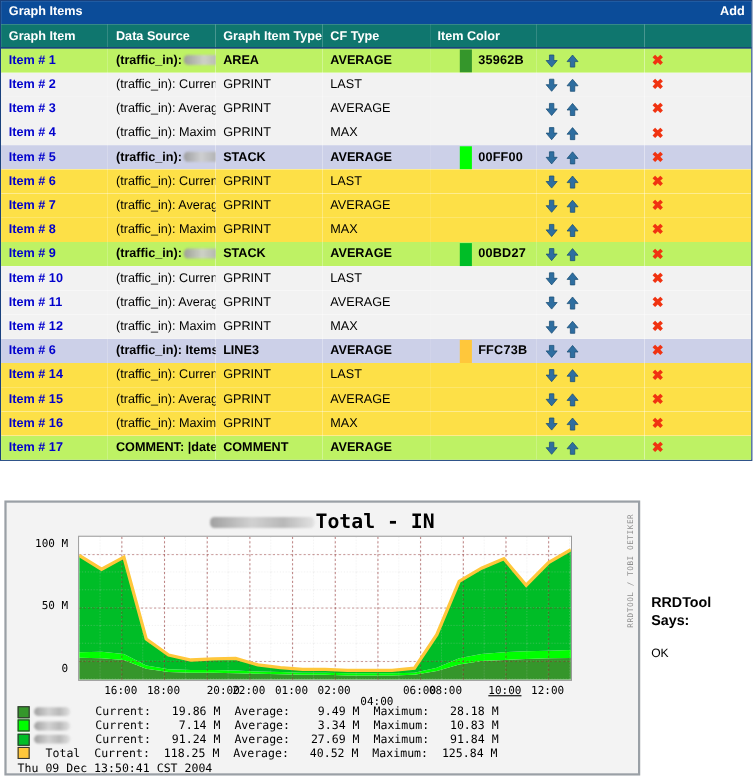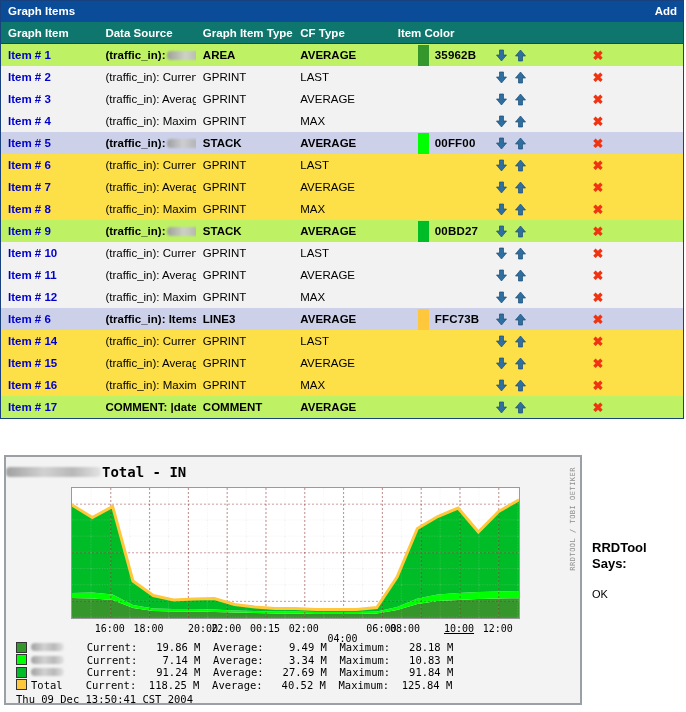--- a/index.html
+++ b/index.html
@@ -101,22 +101,22 @@
     position:absolute;left:4px;top:455px;width:578px;height:250px;
     border:2px solid #9aa0a6;
     background:#f3f3f3;
     box-sizing:border-box;
   }
   .graph-inner{position:relative;width:100%;height:100%;}
   .graph-title{
     position:absolute;left:0;right:0;top:7px;
     text-align:center;
     font-family:"DejaVu Sans Mono","Liberation Mono",monospace;
-    font-size:14px;font-weight:bold;
-    display:flex;align-items:center;gap:1px;
+    font-size:18px;font-weight:bold;
+    display:flex;justify-content:center;align-items:center;gap:1px;
   }
   .graph-title .redact{width:95px;height:10px;}
   .watermark{
     position:absolute;right:3px;top:10px;
     writing-mode:vertical-rl;
     font-family:"DejaVu Sans Mono","Liberation Mono",monospace;
     font-size:7px;color:#8c8c8c;letter-spacing:.5px;
     transform:rotate(180deg);
   }
   .plot{position:absolute;left:65px;top:30px;width:447px;height:130px;background:#ffffff;border:1px solid #9a9a9a;}
@@ -127,21 +127,21 @@
     font-family:"DejaVu Sans Mono","Liberation Mono",monospace;font-size:10px;}
   .xlabels span{position:absolute;transform:translateX(-50%);}
   .legend{
     position:absolute;left:10px;top:184px;
     font-family:"DejaVu Sans Mono","Liberation Mono",monospace;
     font-size:10.5px;line-height:12.5px;white-space:pre;
   }
   .legend .row{display:flex;align-items:center;}
   .lsw{width:9px;height:9px;display:inline-block;border:1px solid #333;margin-right:4px;flex:none;}
   .legend .redact{width:33px;height:8px;margin-right:4px;}
-  .legend .lbl{display:inline-block;width:42px;}
+  .legend .lbl{display:inline-block;width:42px;text-align:right;}
   .legend .dateline{margin-top:2px;}
 
   
   .rrdsays{
     position:absolute;left:592px;top:540px;width:92px;
     font-size:13px;font-weight:bold;line-height:16px;
   }
   .rrdsays .ok{font-weight:normal;font-size:11px;margin-top:14px;}
 </style>
 </head>
@@ -567,20 +567,25 @@
 
 <div class="graphpanel">
   <div class="graph-inner">
     <div class="graph-title">
       <span class="redact dark"></span>
       <span>Total - IN</span>
     </div>
 
     <div class="watermark">RRDTOOL / TOBI OETIKER</div>
 
+    <div class="ylabels">
+      <div style="top:8px">100 M</div>
+      <div style="top:64px">50 M</div>
+      <div style="top:121px">0</div>
+    </div>
 
     <div class="plot">
       <svg width="447" height="130" viewBox="0 0 447 130" preserveAspectRatio="none">
         <defs>
           <pattern id="gridp" width="19.4" height="16.2" patternUnits="userSpaceOnUse">
             <path d="M19.4 0 L19.4 130 M0 16.2 L447 16.2" stroke="#c9c9c9" stroke-width="0.6" stroke-dasharray="1,1.6"></path>
           </pattern>
         </defs>
         <rect x="0" y="0" width="447" height="130" fill="#ffffff"></rect>
         <g id="stack-layers">
@@ -595,21 +600,21 @@
         </g>
         <path id="total-line" fill="none" stroke="#FFC73B" stroke-width="3" d="M 0 17 L 20.31818181818182 29.5 L 40.63636363636364 18.5 L 60.95454545454545 93 L 81.27272727272728 107.5 L 101.5909090909091 112 L 121.9090909090909 111 L 142.22727272727272 110.5 L 162.54545454545456 116.5 L 182.86363636363637 119 L 203.1818181818182 120.5 L 223.5 120.5 L 243.8181818181818 121.5 L 264.1363636363636 121.5 L 284.45454545454544 121.5 L 304.77272727272725 119.5 L 325.0909090909091 89 L 345.4090909090909 40.5 L 365.72727272727275 28.5 L 386.04545454545456 20 L 406.3636363636364 44 L 426.6818181818182 23.5 L 447 11.75"></path>
       </svg>
     </div>
 
     <div class="xlabels">
         <span style="left: 38.8px;">16:00</span>
         <span style="left: 77.6px;">18:00</span>
         <span style="left: 132px;">20:00</span>
         <span style="left: 155.2px;">22:00</span>
-        <span style="left: 194px;">00:15</span>
+        <span style="left: 194px;">01:00</span>
         <span style="left: 232.8px;">02:00</span>
         <span style="left: 271.6px; margin-top: 10px;">04:00</span>
         <span style="left: 310.4px;">06:00</span>
         <span style="left: 334px;">08:00</span>
         <span style="left: 388px; text-decoration: underline;">10:00</span>
         <span style="left: 426.8px;">12:00</span>
       </div>
 
     <div class="legend"><div class="row"><span class="lsw" style="background: rgb(53, 150, 43);"></span><span class="redact dark"></span><span style="display: inline-block; width: 6px;"></span><span>  Current:   19.86 M</span><span>  Average:    9.49 M</span><span>  Maximum:   28.18 M</span></div><div class="row"><span class="lsw" style="background: rgb(0, 255, 0);"></span><span class="redact dark"></span><span style="display: inline-block; width: 6px;"></span><span>  Current:    7.14 M</span><span>  Average:    3.34 M</span><span>  Maximum:   10.83 M</span></div><div class="row"><span class="lsw" style="background: rgb(0, 189, 39);"></span><span class="redact dark"></span><span style="display: inline-block; width: 6px;"></span><span>  Current:   91.24 M</span><span>  Average:   27.69 M</span><span>  Maximum:   91.84 M</span></div><div class="row"><span class="lsw" style="background: rgb(255, 199, 59);"></span><span class="lbl">Total</span><span>  Current:  118.25 M</span><span>  Average:   40.52 M</span><span>  Maximum:  125.84 M</span></div><div class="dateline">Thu 09 Dec 13:50:41 CST 2004</div></div>
   </div>

